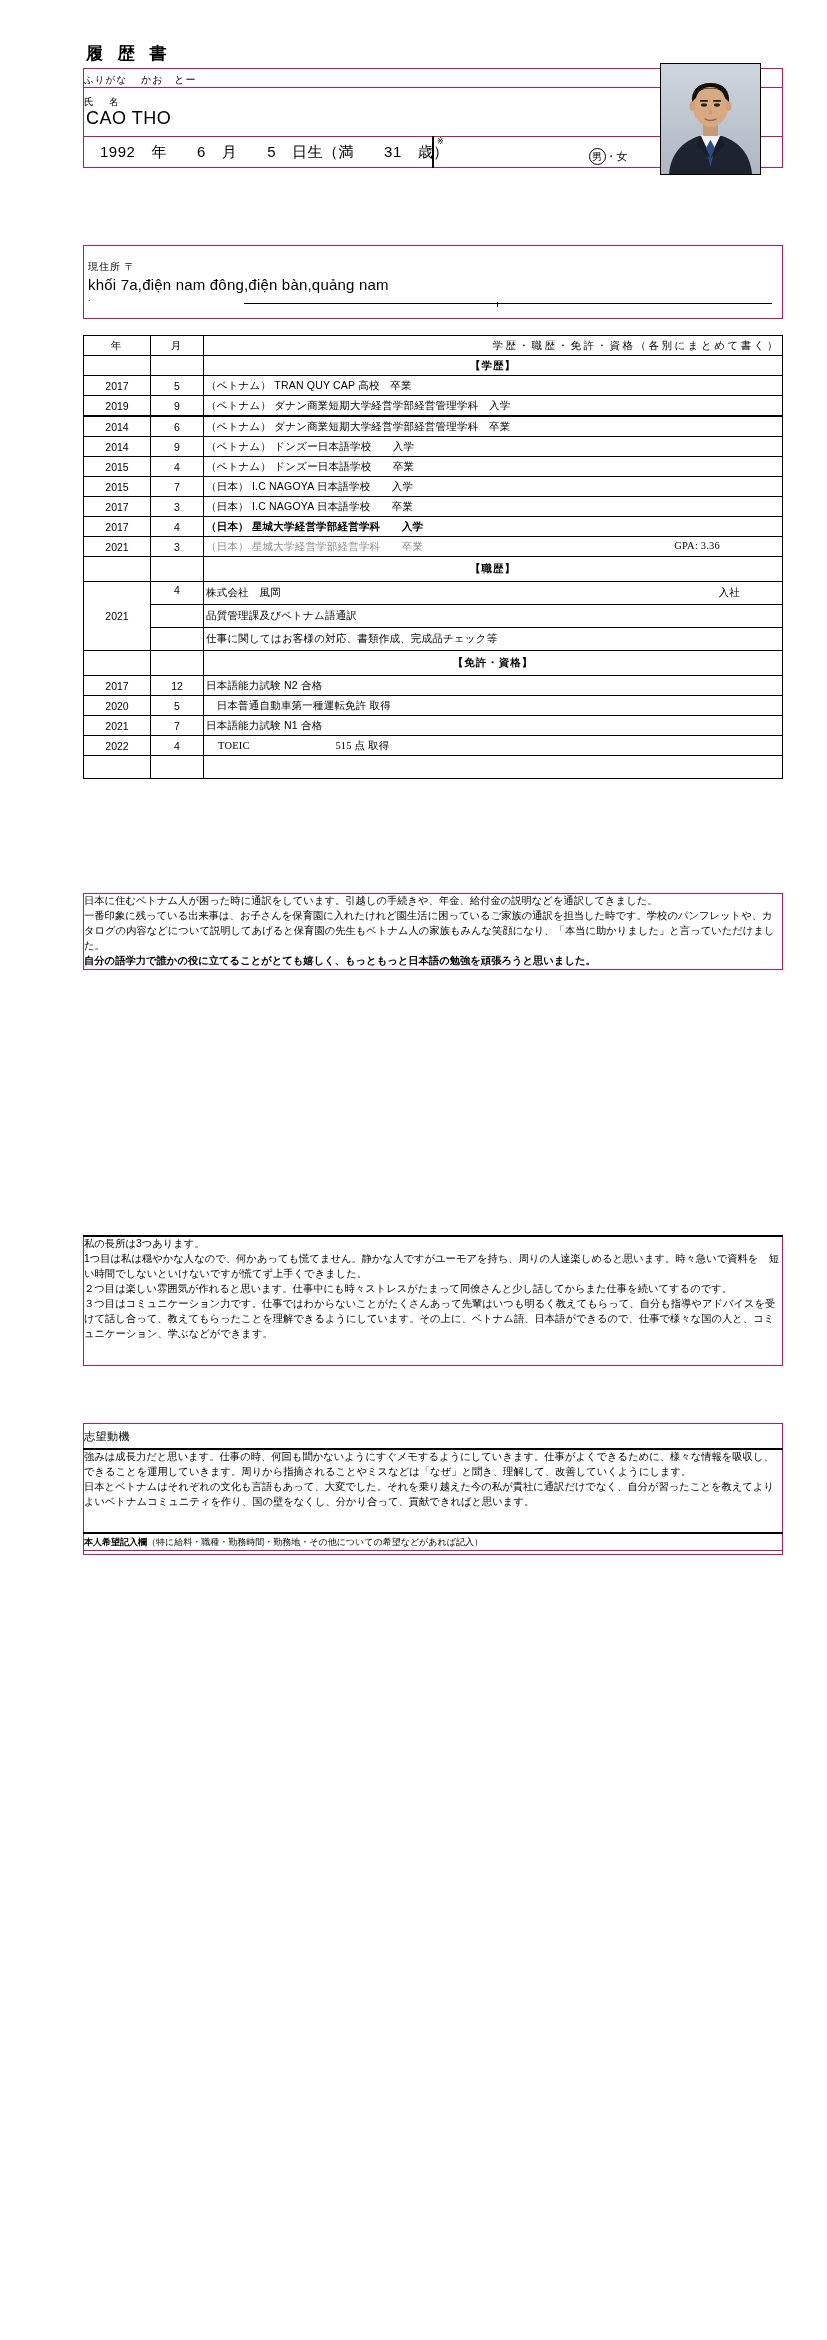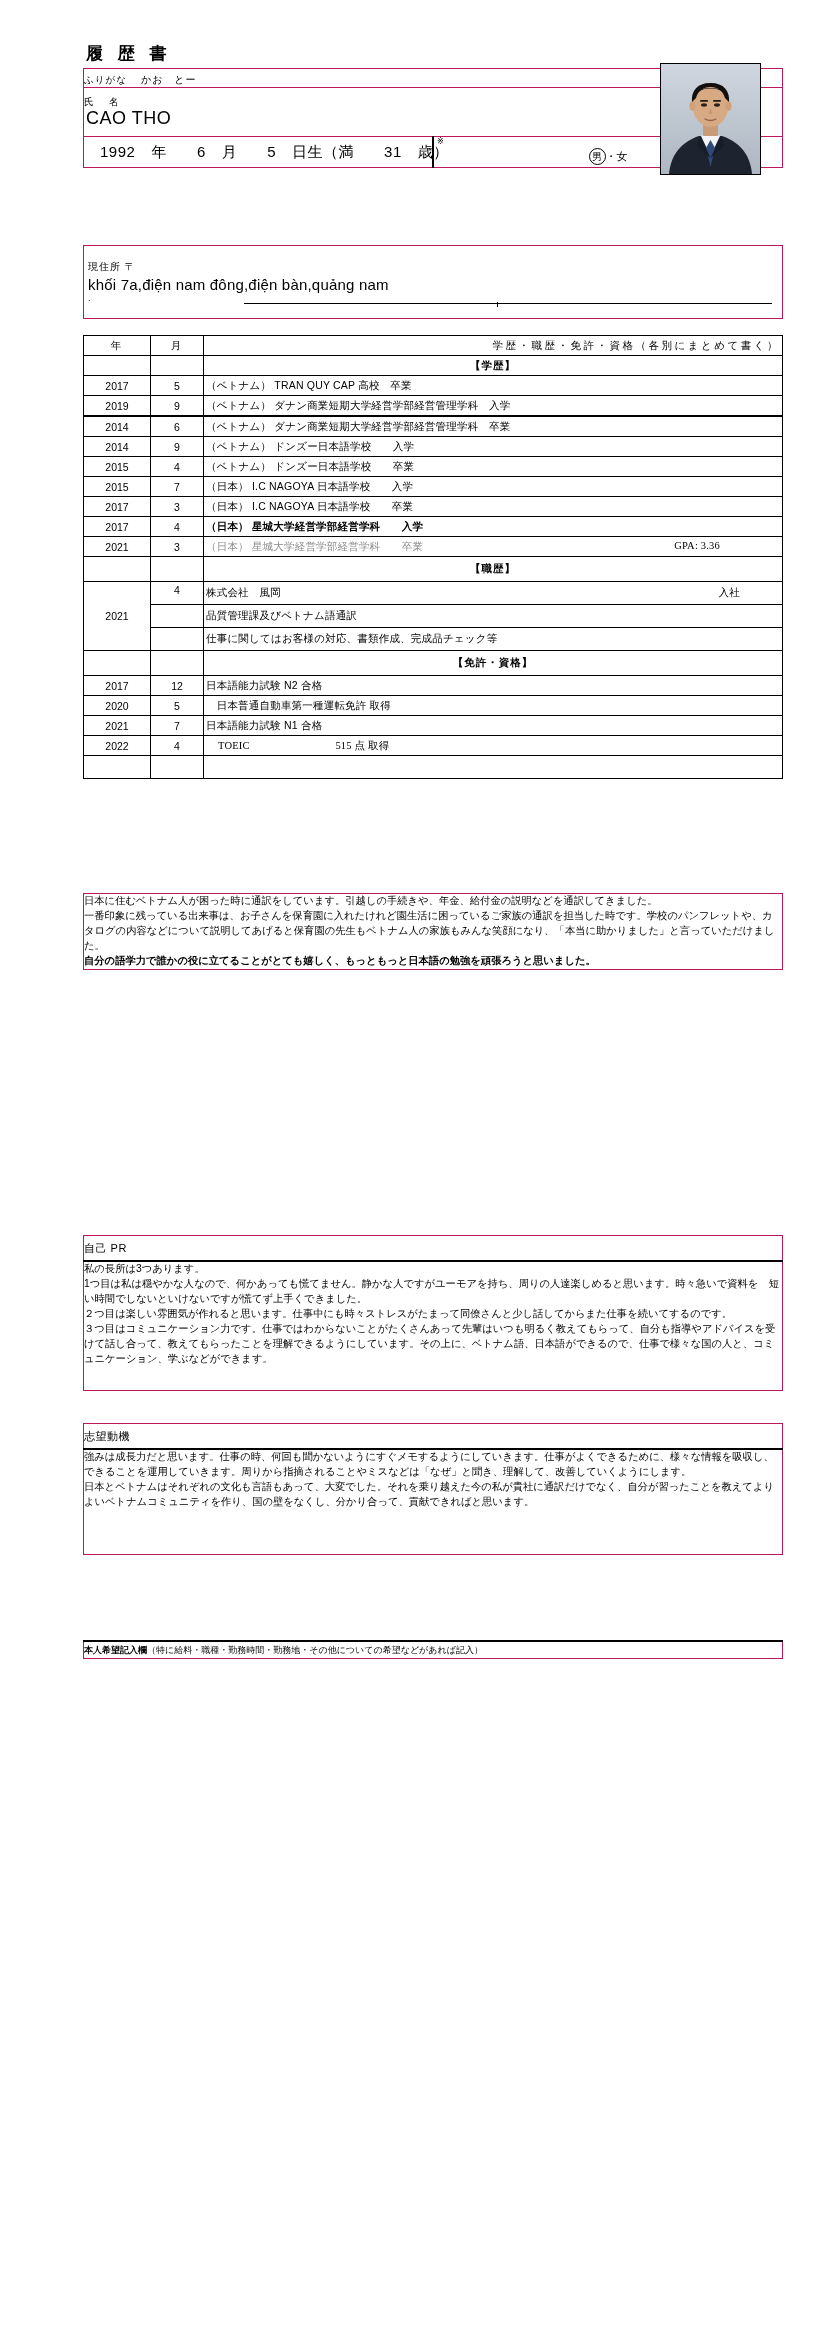--- a/index.html
+++ b/index.html
@@ -451,23 +451,20 @@
           <p class="b">自分の語学力で誰かの役に立てることがとても嬉しく、もっともっと日本語の勉強を頑張ろうと思いました。</p>
         </td>
       </tr>
     </tbody>
       </table>
   </div>
 
   <div class="sheet" style="top:1235px;">
     <table class="grid">
       <tbody>
-          <tr>
-        <td class="sec-title-cell" style="height:24px;">自己 PR</td>
-      </tr>
       <tr>
         <td class="sec-body-cell thickline" style="height:128px;vertical-align:top;">
           <p>私の長所は3つあります。</p>
           <p>1つ目は私は穏やかな人なので、何かあっても慌てません。静かな人ですがユーモアを持ち、周りの人達楽しめると思います。時々急いで資料を　短い時間でしないといけないですが慌てず上手くできました。</p>
           <p>２つ目は楽しい雰囲気が作れると思います。仕事中にも時々ストレスがたまって同僚さんと少し話してからまた仕事を続いてするのです。</p>
           <p>３つ目はコミュニケーション力です。仕事ではわからないことがたくさんあって先輩はいつも明るく教えてもらって、自分も指導やアドバイスを受けて話し合って、教えてもらったことを理解できるようにしています。その上に、ベトナム語、日本語ができるので、仕事で様々な国の人と、コミュニケーション、学ぶなどができます。</p>
         </td>
       </tr>
     </tbody>
       </table>
@@ -482,21 +479,21 @@
       <tr>
         <td class="sec-body-cell thickline" style="height:104px;vertical-align:top;">
           <p>強みは成長力だと思います。仕事の時、何回も聞かないようにすぐメモするようにしていきます。仕事がよくできるために、様々な情報を吸収し、できることを運用していきます。周りから指摘されることやミスなどは「なぜ」と聞き、理解して、改善していくようにします。</p>
           <p>日本とベトナムはそれぞれの文化も言語もあって、大変でした。それを乗り越えた今の私が貴社に通訳だけでなく、自分が習ったことを教えてよりよいベトナムコミュニティを作り、国の壁をなくし、分かり合って、貢献できればと思います。</p>
         </td>
       </tr>
     </tbody>
       </table>
   </div>
 
-  <div class="sheet" style="top:1640px;border-radius:21px;">
+  <div class="sheet" style="top:1532px;border-radius:21px;">
     <table class="grid">
       <tbody>
           <tr>
         <td class="small-note thickline" style="height:16px;">
           <span class="note-title">本人希望記入欄</span><span>（特に給料・職種・勤務時間・勤務地・その他についての希望などがあれば記入）</span>
         </td>
       </tr>
     </tbody>
       </table>
   </div>

